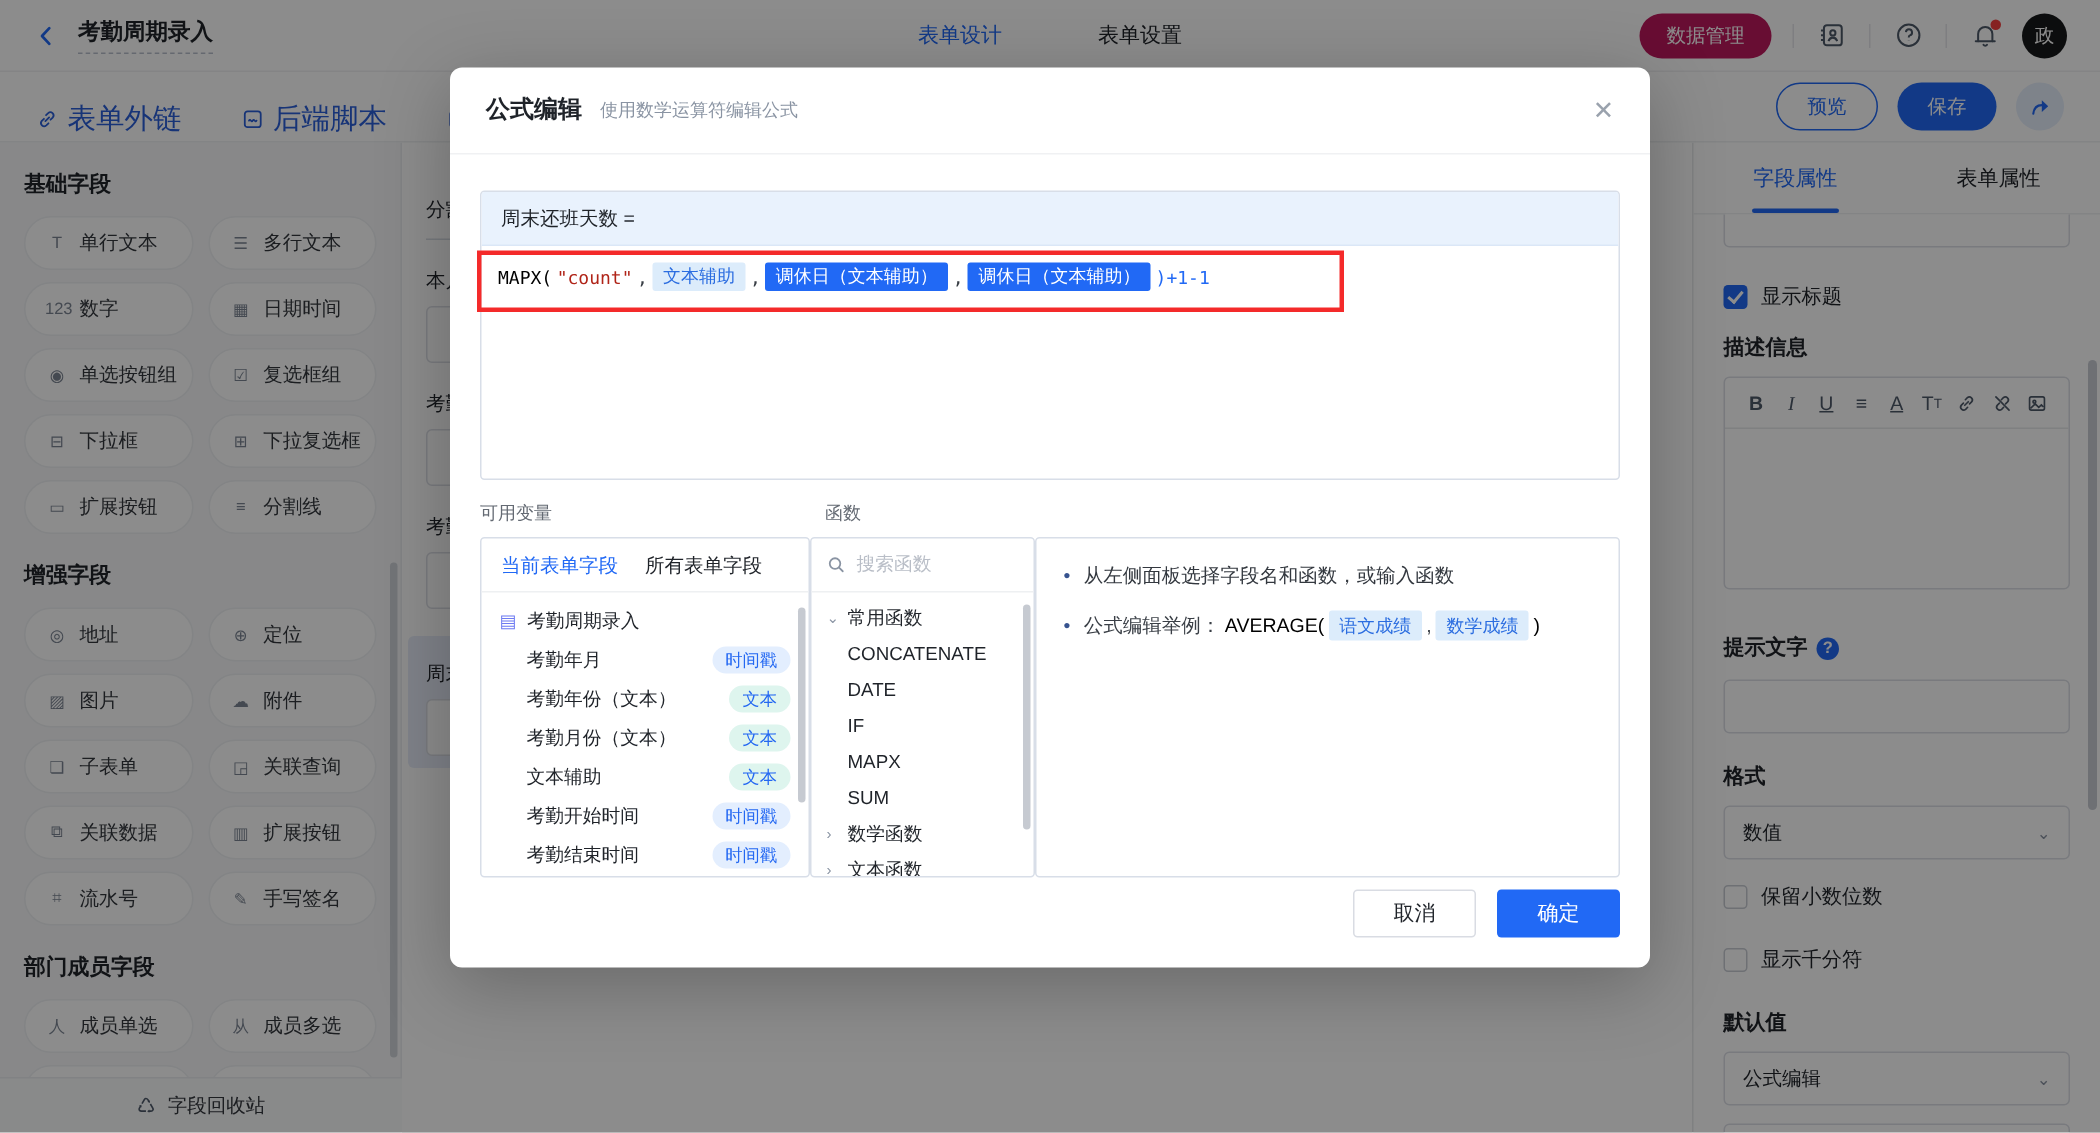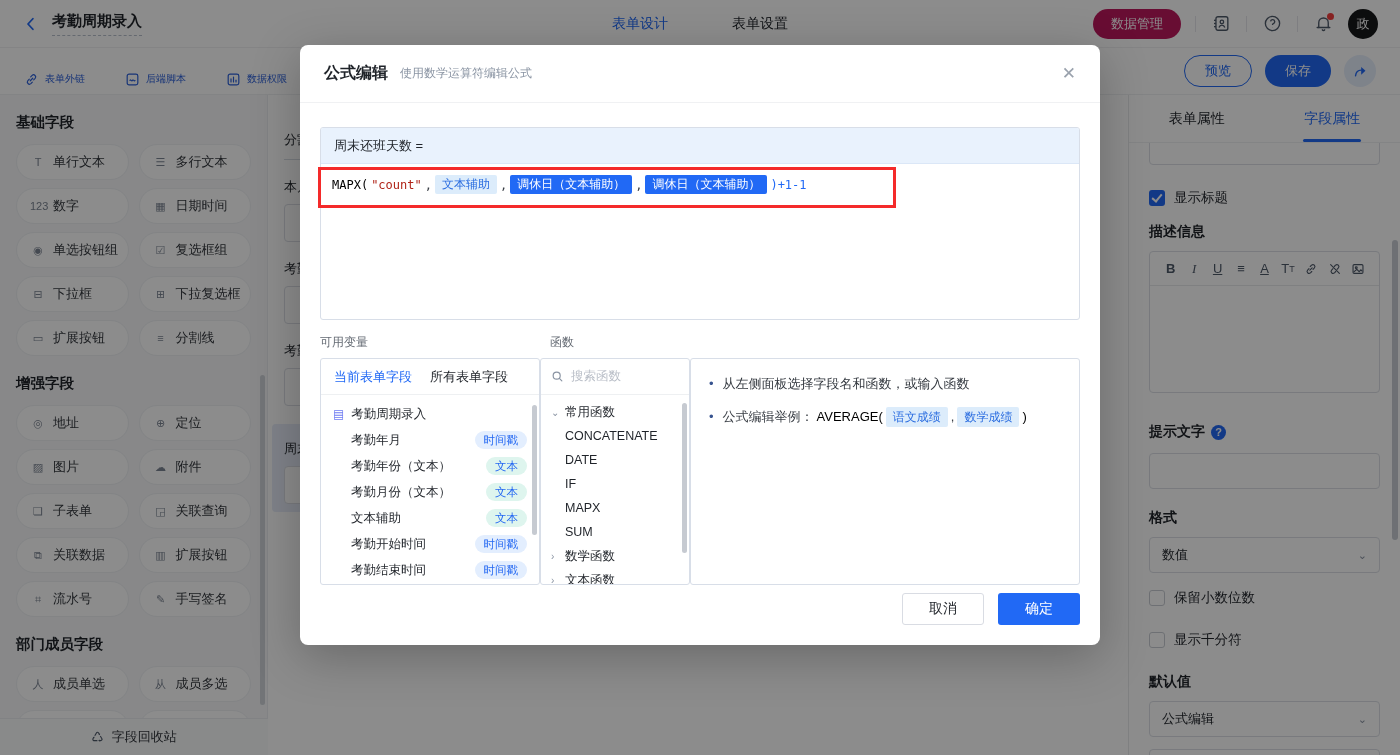--- a/index.html
+++ b/index.html
@@ -16,21 +16,21 @@
   .top-right { margin-left:auto; display:flex; align-items:center; gap:14px; }
   .btn-green { background:#be185d; color:#fff; border:none; border-radius:16px; height:30px; padding:0 18px; font-size:13px; cursor:pointer; }
   .tb-sep { width:1px; height:16px; background:#e5e6eb; }
   .tb-ic { width:22px; height:22px; color:#4e5969; display:flex; align-items:center; justify-content:center; cursor:pointer; position:relative; }
   .bell-dot { position:absolute; top:0; right:0; width:7px; height:7px; border-radius:50%; background:#f53f3f; }
   .avatar { width:30px; height:30px; border-radius:50%; background:#17181a; color:#fff; font-size:13px; display:flex; align-items:center; justify-content:center; cursor:pointer; }
 
   
   .subbar { position:absolute; top:48px; left:0; right:0; height:47px; background:#fff; border-bottom:1px solid #eef0f2; display:flex; align-items:center; padding:0 24px; z-index:9; }
   .sub-links { display:flex; gap:40px; }
-  .sub-link { color:#2b5fd9; display:flex; align-items:center; gap:6px; cursor:pointer; font-size:10px;margin-top:16px; }
+  .sub-link { color:#2b5fd9; display:flex; align-items:center; gap:6px; cursor:pointer; font-size:19px;margin-top:16px; }
   .sub-actions { margin-left:auto; display:flex; align-items:center; gap:13px; }
   .btn-preview { height:32px; padding:0 20px; border-radius:16px; border:1px solid #2169f5; background:#fff; color:#2169f5; font-size:13px; cursor:pointer; }
   .btn-save { height:32px; padding:0 20px; border-radius:16px; border:none; background:#2169f5; color:#fff; font-size:13px; cursor:pointer; }
   .btn-share { width:32px; height:32px; border-radius:50%; background:#e6eefc; border:none; display:flex; align-items:center; justify-content:center; cursor:pointer; }
 
   
   .sidebar { position:absolute; top:95px; bottom:0; left:0; width:268px; background:#f7f8fa; border-right:1px solid #ebedf0; padding:18px 16px; overflow:hidden; z-index:5; }
   .sb-title { font-size:14.5px; font-weight:bold; color:#1f2329; margin:18px 0 12px; }
   .sb-title:first-child { margin-top:0; }
   .sb-grid { display:grid; grid-template-columns:1fr 1fr; gap:8px 10px; }
@@ -351,22 +351,22 @@
       </div>
       <div class="cv-field sel">
         <div class="cv-label">周末还班天数</div>
         <div class="cv-input"></div>
       </div>
     </div>
 </main>
 
 <aside class="rightpanel">
   <div class="rp-tabs">
+    <span class="rp-tab active">字段属性</span>
     <span class="rp-tab">表单属性</span>
-    <span class="rp-tab active">字段属性</span>
   </div>
   <div class="rp-body">
     <div class="rp-cutinput"></div>
     <div class="rp-checkrow" style="margin-top:24px;">
       <span class="cb on"></span>
       <span>显示标题</span>
     </div>
     <div class="rp-h" style="margin-top:16px;">描述信息</div>
     <div class="rte">
       <div class="rte-bar" id="rte-bar">

